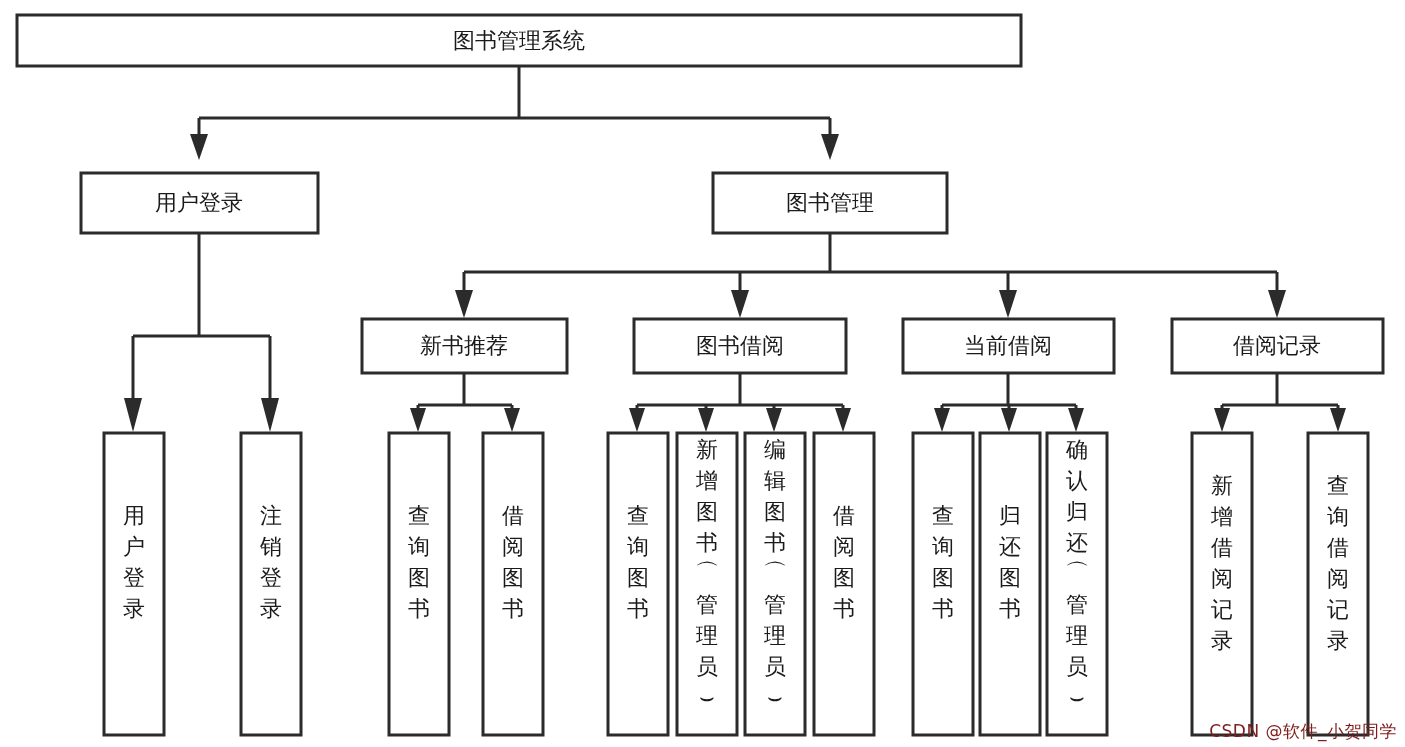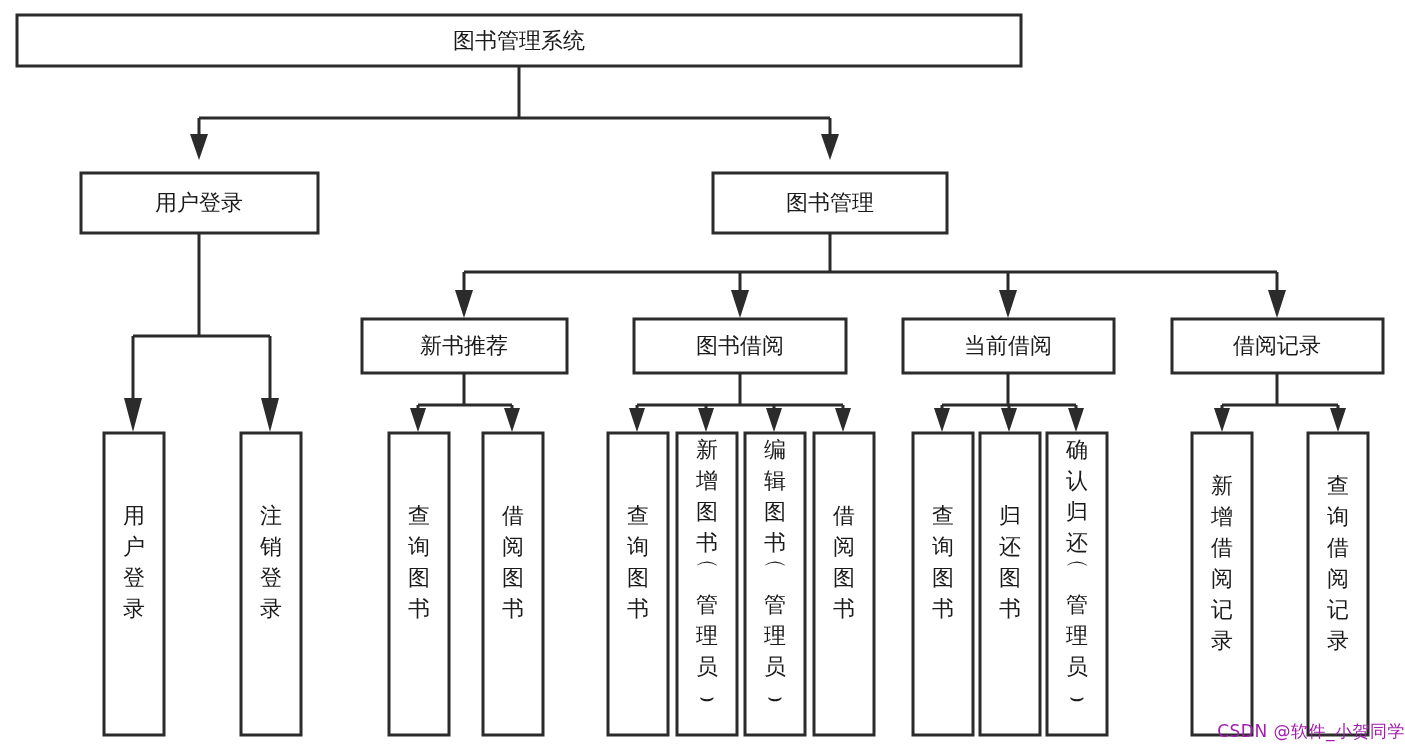--- a/index.html
+++ b/index.html
@@ -14,23 +14,23 @@
   .box-label{
     font-family:"DejaVu Sans","Liberation Sans",sans-serif;
     font-size:22px;fill:#1a1a1a;text-anchor:middle;
     dominant-baseline:middle;
   }
   .v-label{
     font-family:"DejaVu Sans","Liberation Sans",sans-serif;
     font-size:22px;fill:#1a1a1a;text-anchor:middle;
   }
   .watermark{
-    position:absolute;right:0;bottom:4px;
-    font-family:"DejaVu Sans","Liberation Sans",sans-serif;
-    font-size:17px;color:#a21caf;white-space:nowrap;
+    position:absolute;right:8px;bottom:4px;
+    font-family:"DejaVu Sans","Liberation Sans",sans-serif;
+    font-size:17px;color:#7f1d1d;white-space:nowrap;
     letter-spacing:0.5px;pointer-events:none;
   }
 </style>
 </head>
 <body>
 
 <svg id="diagram" viewBox="0 0 1405 747">
 
   <g>
 

